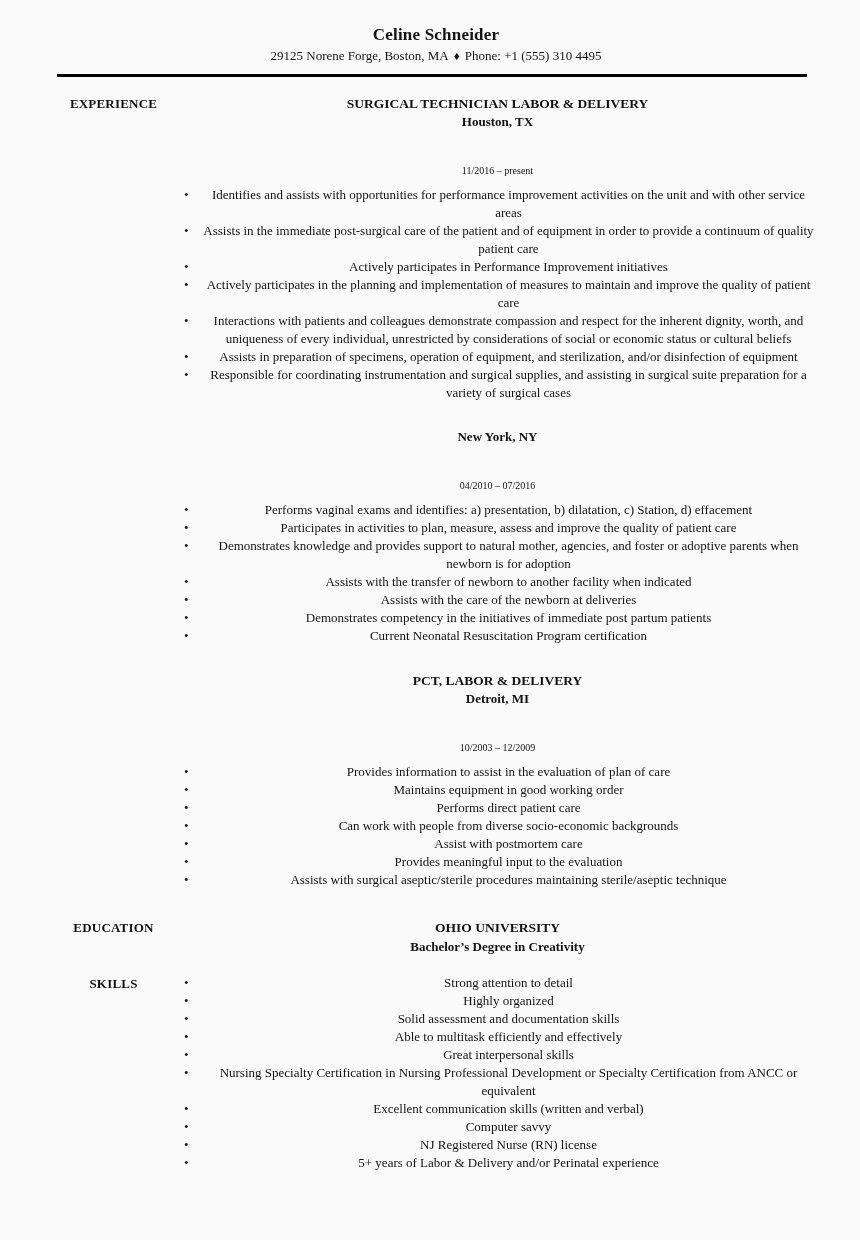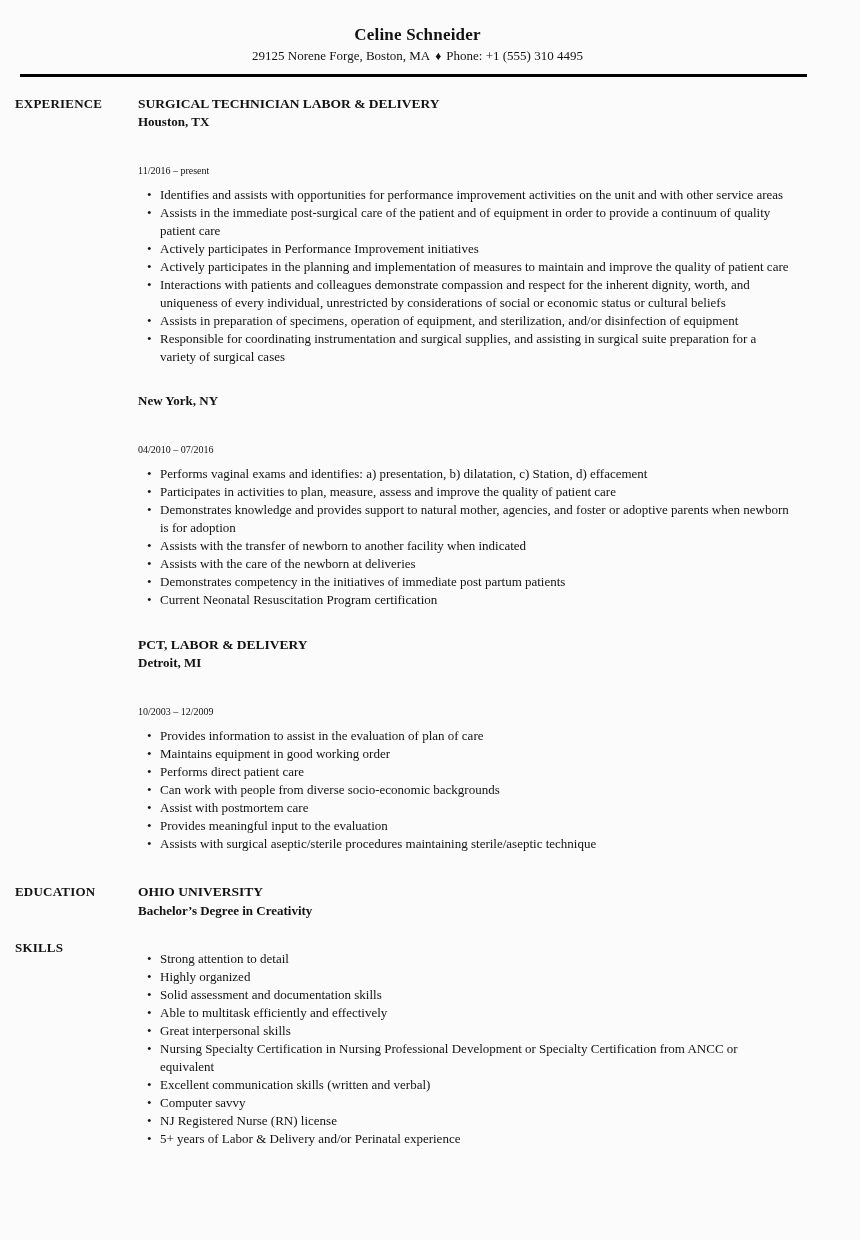--- a/index.html
+++ b/index.html
@@ -12,21 +12,21 @@
     height: 1240px;
     overflow: hidden;
     font-family: "Liberation Serif", "DejaVu Serif", serif;
     color: #121212;
     font-size: 13px;
   }
   .resume {
     box-sizing: border-box;
     width: 860px;
     height: 1092px;
-    padding: 24px 40px 20px 15px;
+    padding: 24px 40px 20px 52px;
   }
   
   .header { text-align: center; }
   .name {
     font-size: 17px;
     font-weight: bold;
     line-height: 22px;
     letter-spacing: 0.2px;
   }
   .contact {
@@ -39,20 +39,21 @@
   .rule {
     height: 3px;
     background: #000;
     border: none;
     margin: 10px 13px 0 5px;
   }
   
   .section {
     display: flex;
     align-items: flex-start;
+    text-align: center;
   }
   .section-experience { margin-top: 17px; }
   .section-education { margin-top: 29px; }
   .section-skills { margin-top: 17px; }
   .section-label {
     flex: 0 0 123px;
     font-weight: bold;
     font-size: 13px;
     line-height: 19px;
     letter-spacing: 0.2px;
@@ -86,21 +87,21 @@
     line-height: 18px;
     font-size: 13px;
   }
   ul.bullets li::before {
     content: "\2022";
     position: absolute;
     left: -13px;
     top: 0;
     font-size: 13px;
   }
-  ul.bullets.flush { margin-top: 12px; }
+  ul.bullets.flush { margin-top: 0; }
   
   .school {
     font-weight: bold;
     font-size: 13.5px;
     line-height: 19px;
   }
   .degree {
     font-weight: bold;
     font-size: 13px;
     line-height: 20px;

